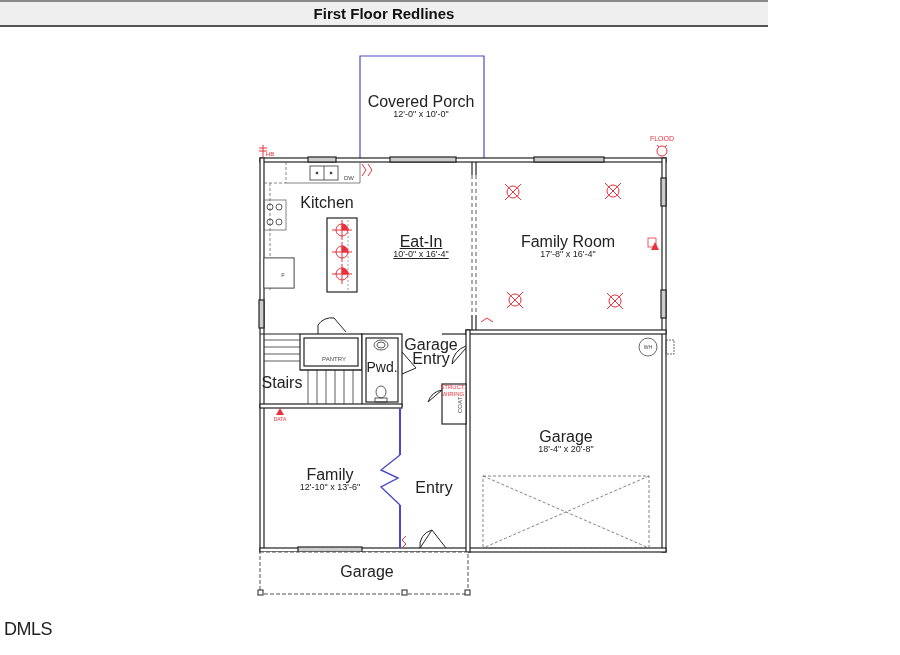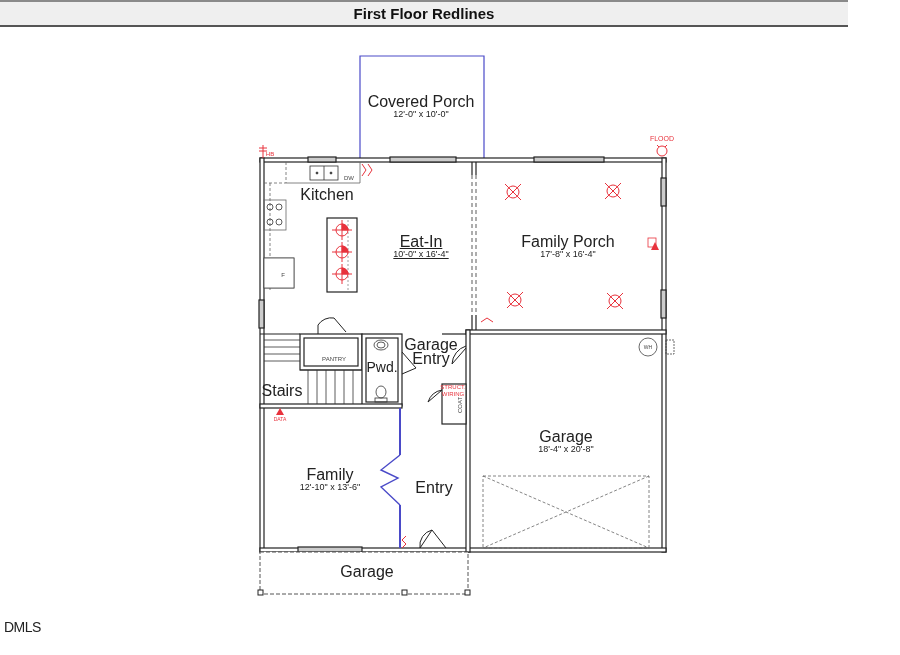--- a/index.html
+++ b/index.html
@@ -1,30 +1,30 @@
 <!DOCTYPE html>
 <html><head>
   <meta charset="utf-8">
   <style>
     * { box-sizing: border-box; margin: 0; padding: 0; }
     html, body { width: 900px; height: 655px; background: #ffffff; overflow: hidden; }
     body { position: relative; font-family: "Liberation Sans", sans-serif; }
     .title-bar {
-      position: absolute; left: 0; top: 0; width: 848px; height: 27px;
+      position: absolute; left: 0; top: 0; width: 768px; height: 27px;
       background: #efefef; border-top: 2px solid #8a8a8a; border-bottom: 2px solid #555;
       display: flex; align-items: center; justify-content: center;
     }
     .title-bar span { font-weight: bold; font-size: 15px; color: #111; }
     .plan { position: absolute; left: 0; top: 0; width: 900px; height: 655px; }
     .label { position: absolute; text-align: center; color: #222; white-space: nowrap; transform: translateX(-50%); }
     .room-name { font-size: 16px; line-height: 14px; }
     .room-dim { font-size: 9px; line-height: 10px; }
     .small-label { font-size: 6px; color: #444; }
     .red-label { font-size: 6px; color: #e8323c; }
-    .watermark { position: absolute; left: 4px; top: 619px; font-size: 14px; color: #222; letter-spacing: -0.5px; }
+    .watermark { position: absolute; left: 4px; top: 619px; font-size: 18px; color: #222; letter-spacing: -0.5px; }
   </style>
 </head>
 <body>
 
 <div class="title-bar">
   <span>First Floor Redlines</span>
 </div>
 
 <svg class="plan" viewBox="0 0 900 655" width="900" height="655">
 
@@ -224,36 +224,36 @@
     <rect x="258" y="590" width="5" height="5" fill="#fff" stroke="#222"></rect>
     <rect x="402" y="590" width="5" height="5" fill="#fff" stroke="#222"></rect>
     <rect x="465" y="590" width="5" height="5" fill="#fff" stroke="#222"></rect>
   </g>
 </svg>
 
 <div class="label" style="left:421px; top:95px;">
   <div class="room-name">Covered Porch</div>
   <div class="room-dim">12'-0" x 10'-0"</div>
 </div>
-<div class="label room-name" style="left:327px; top:188px;">Kitchen</div>
+<div class="label room-name" style="left:327px; top:196px;">Kitchen</div>
 <div class="label" style="left:421px; top:235px;text-decoration:underline;">
   <div class="room-name">Eat-In</div>
   <div class="room-dim">10'-0" x 16'-4"</div>
 </div>
 <div class="label" style="left:568px; top:235px;">
-  <div class="room-name">Family Porch</div>
+  <div class="room-name">Family Room</div>
   <div class="room-dim">17'-8" x 16'-4"</div>
 </div>
 <div class="label" style="left:431px; top:338px;">
   <div class="room-name">Garage</div>
   <div class="room-name">Entry</div>
 </div>
 <div class="label small-label" style="left:334px; top:356px;">PANTRY</div>
 <div class="label room-name" style="left:382px; top:360px; font-size:14px;">Pwd.</div>
-<div class="label room-name" style="left:282px; top:384px;">Stairs</div>
+<div class="label room-name" style="left:282px; top:376px;">Stairs</div>
 <div class="label" style="left:566px; top:430px;">
   <div class="room-name">Garage</div>
   <div class="room-dim">18'-4" x 20'-8"</div>
 </div>
 <div class="label" style="left:330px; top:468px;">
   <div class="room-name">Family</div>
   <div class="room-dim">12'-10" x 13'-6"</div>
 </div>
 <div class="label room-name" style="left:434px; top:481px;">Entry</div>
 <div class="label room-name" style="left:367px; top:565px;">Garage</div>

